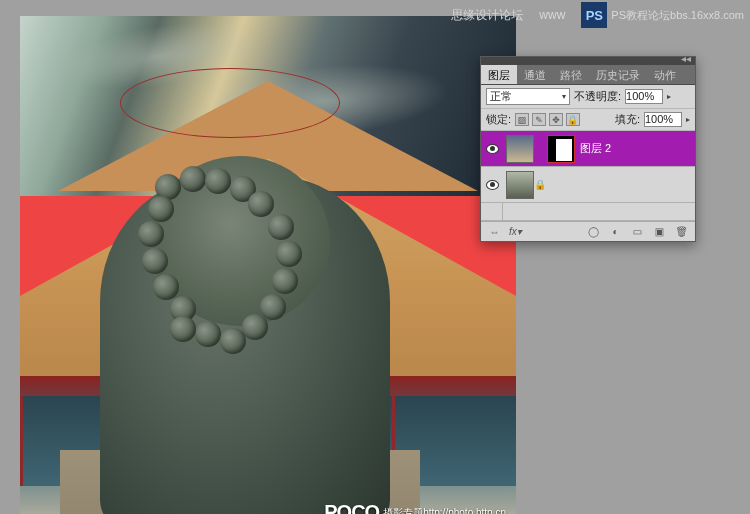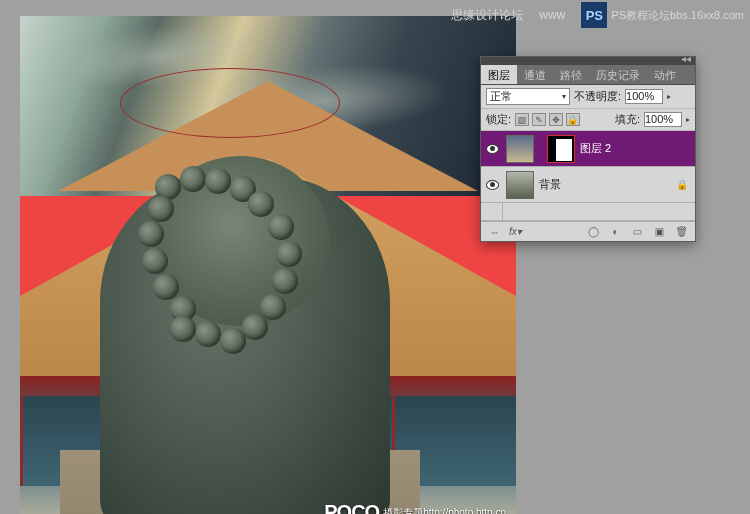--- a/index.html
+++ b/index.html
@@ -93,21 +93,21 @@
   display: flex; justify-content: space-between; align-items: center; }
 .arrow { font-size: 8px; color: #444; }
 .pct-box { width: 38px; height: 15px; background: #fff; border: 1px solid #888; text-align: right; padding-right: 10px; }
 
 .lock-icons { display: flex; gap: 3px; align-items: center; }
 .lock-ic { width: 14px; height: 13px; background: #c8c8c8; border: 1px solid #8a8a8a; font-size: 9px;
   display: flex; align-items: center; justify-content: center; color: #555; }
 
 .layers-list { background: #d6d6d6; }
 .layer-row { display: flex; align-items: center; height: 36px; border-bottom: 1px solid #b0b0b0; }
-.layer-row.selected { background: #701a75; color: #fff; }
+.layer-row.selected { background: #a21caf; color: #fff; }
 .vis-col { width: 22px; display: flex; align-items: center; justify-content: center; }
 .eye { width: 13px; height: 10px; background: #fff; border-radius: 50%; border: 1px solid #333; position: relative; }
 .eye::after { content: ""; position: absolute; left: 3px; top: 1px; width: 5px; height: 5px; background: #333; border-radius: 50%; }
 
 .thumb { width: 28px; height: 28px; background: #fff; border: 1px solid #666; margin-left: 3px;
   display: flex; align-items: center; justify-content: center; font-size: 8px; overflow: hidden; position: relative; }
 .thumb.trans::before { content: ""; position: absolute; inset: 0;
   background: repeating-conic-gradient(#ccc 0% 25%, #fff 0% 50%) 0 0/8px 8px; }
 .thumb-content { position: relative; z-index: 1; width: 100%; height: 100%; }
 .sky-thumb { background: linear-gradient(180deg, #5a6b8a 0%, #c8b890 100%); }
@@ -240,21 +240,20 @@
         </div>
         <div class="layer-label">图层 2</div>
       </div>
       <div class="layer-row">
         <div class="vis-col">
           <div class="eye"></div>
         </div>
         <div class="thumb">
           <div class="thumb-content bg-thumb"></div>
         </div>
-        <div class="layer-label">背景</div>
         <div class="lock-small">🔒</div>
       </div>
     </div>
   <div class="spacer-row">
       <div class="vis-col"></div>
     </div>
 
   <div class="panel-footer">
     <div class="foot-left">
       <div class="foot-ic">⇔</div>

